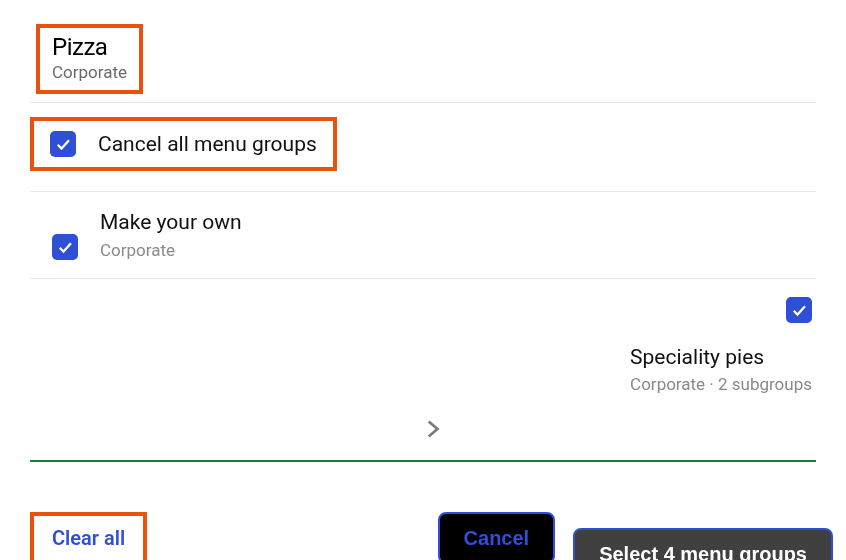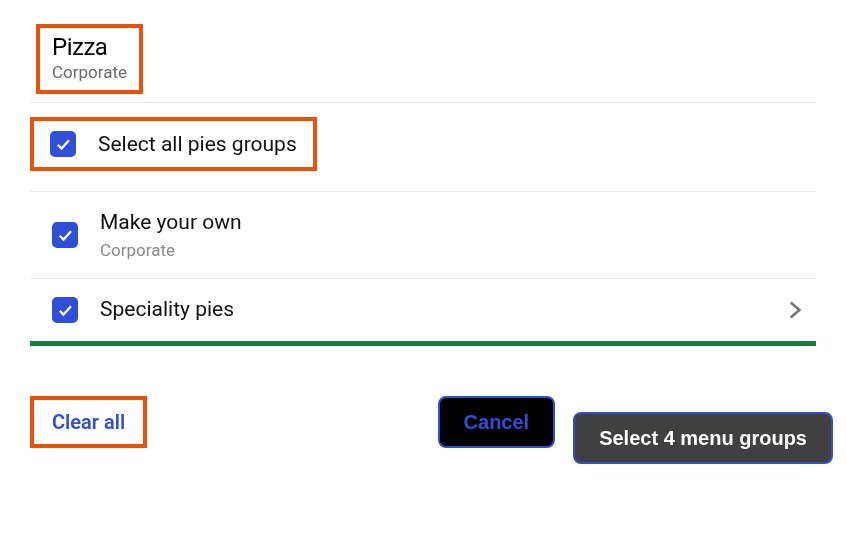--- a/index.html
+++ b/index.html
@@ -70,28 +70,29 @@
     }
     .select-all-label {
       font-size: 21px;
       color: #111;
     }
     .list {
       margin-top: 6px;
     }
     .list-item {
       display: flex;
-      align-items: center;
+      align-items: flex-end;
       padding: 18px 4px 18px 22px;
       border-top: 1px solid #e9e9e9;
       gap: 22px;
       position: relative;
     }
     .list-item:last-child {
-      border-bottom: 5px solid #15803d;
+      border-bottom: 2px solid #15803d;
+      flex-direction: column;
     }
     .item-text {
       flex: 1;
     }
     .item-title {
       font-size: 21px;
       color: #111;
       line-height: 1.2;
     }
     .item-sub {
@@ -165,21 +166,21 @@
 
   <hr class="hr-light">
 
   <div class="select-all-section">
     <div class="orange-box-selectall">
       <div class="checkbox">
         <svg viewBox="0 0 24 24">
             <polyline points="5 13 10 18 20 7"></polyline>
           </svg>
       </div>
-      <span class="select-all-label">Select all pies groups</span>
+      <span class="select-all-label">Cancel all menu groups</span>
     </div>
   </div>
 
   <div class="list">
 
     <div class="list-item">
       <div class="checkbox">
         <svg viewBox="0 0 24 24">
             <polyline points="5 13 10 18 20 7"></polyline>
           </svg>
@@ -191,20 +192,21 @@
     </div>
 
     <div class="list-item">
       <div class="checkbox">
         <svg viewBox="0 0 24 24">
             <polyline points="5 13 10 18 20 7"></polyline>
           </svg>
       </div>
       <div class="item-text">
         <div class="item-title">Speciality pies</div>
+        <div class="item-sub">Corporate · 2 subgroups</div>
       </div>
       <div class="chevron-wrap">
         <svg viewBox="0 0 24 24">
             <polyline points="9 5 17 12 9 19"></polyline>
           </svg>
       </div>
     </div>
 
   </div>
 </div>

